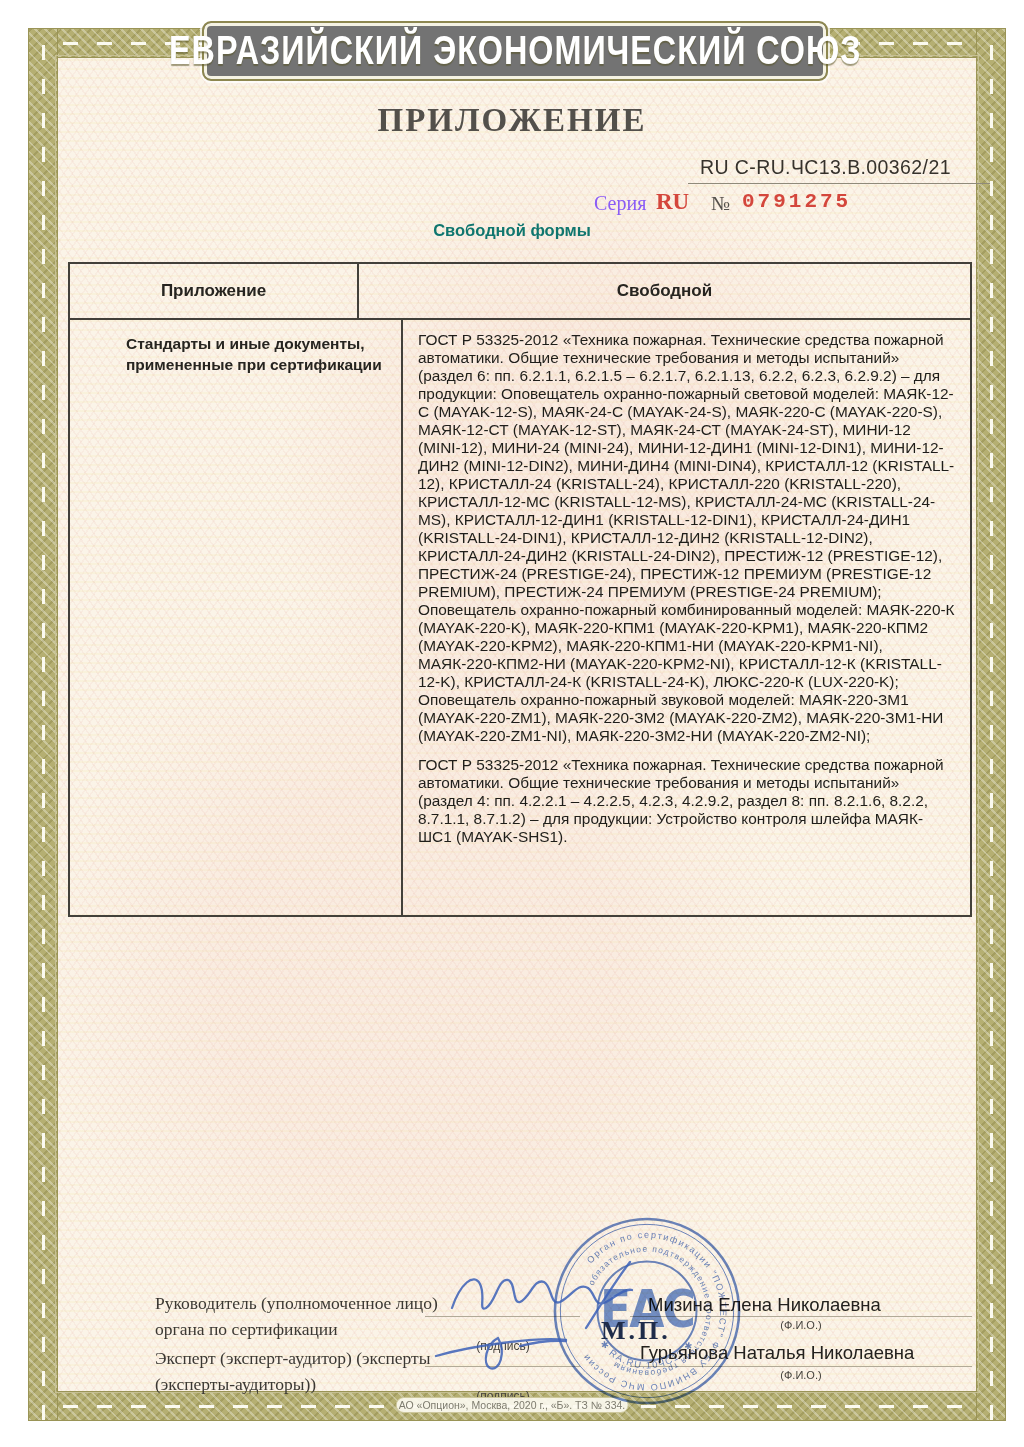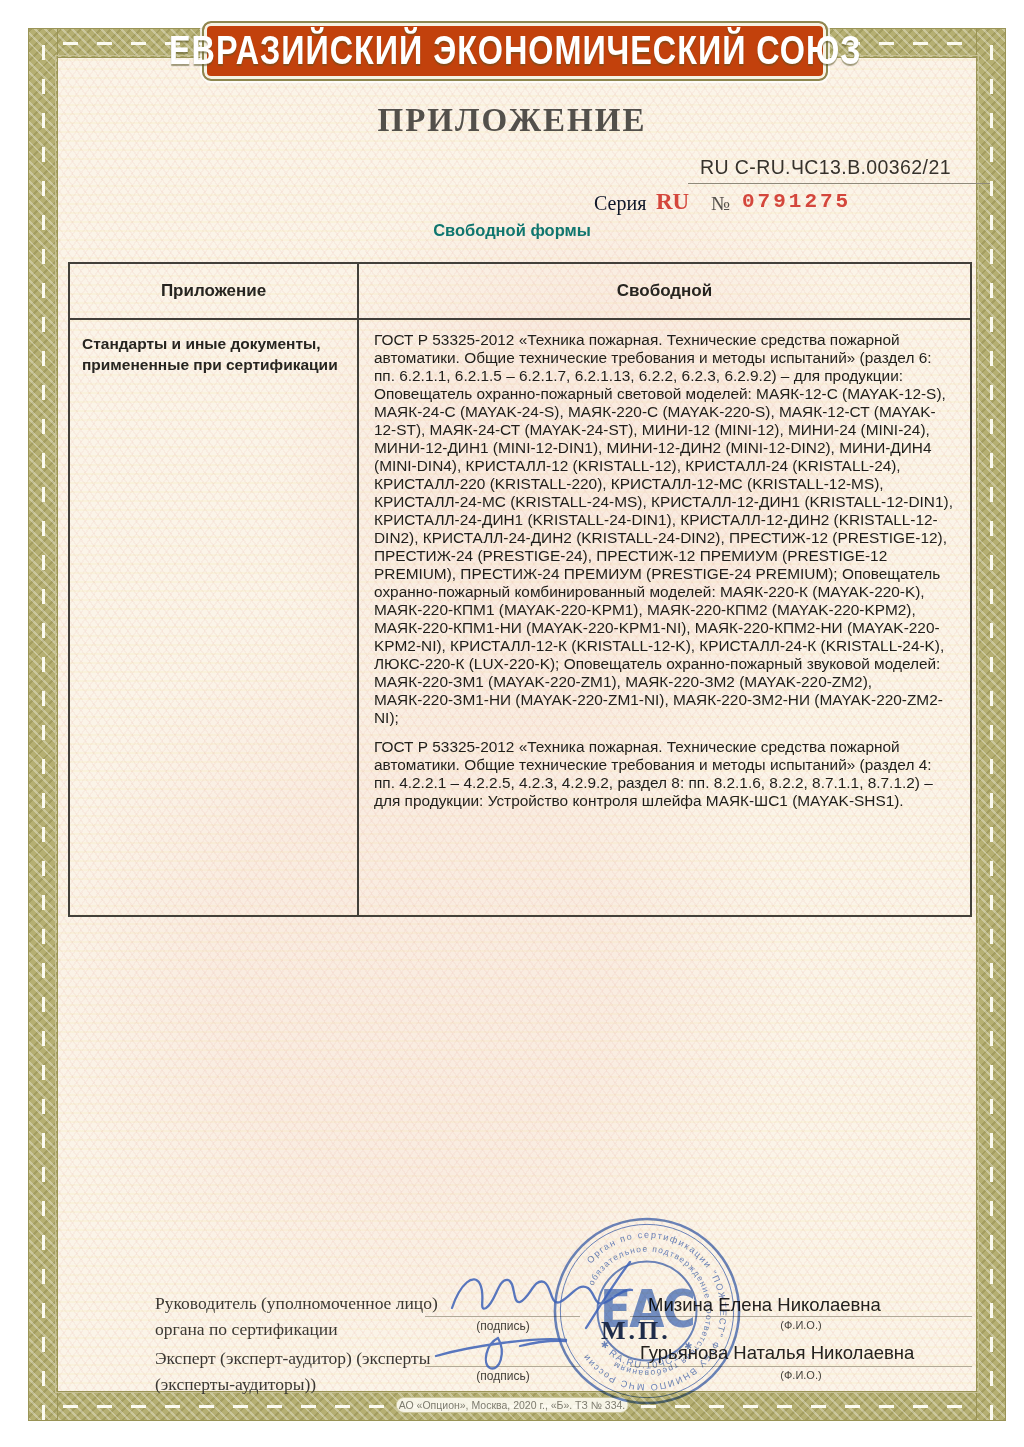--- a/index.html
+++ b/index.html
@@ -22,56 +22,56 @@
       repeating-linear-gradient(45deg, rgba(255,255,255,.30) 0 2px, transparent 2px 7px),
       repeating-linear-gradient(-45deg, rgba(122,116,56,.30) 0 2px, transparent 2px 7px);}
   .band .wave{position:absolute;background:transparent;}
   .band.h .wave{left:0;right:0;top:50%;height:3px;margin-top:-1px;
       background-image:repeating-linear-gradient(90deg,#fbfaf0 0 15px, transparent 15px 34px);}
   .band.v .wave{top:0;bottom:0;left:50%;width:3px;margin-left:-1px;
       background-image:repeating-linear-gradient(0deg,#fbfaf0 0 15px, transparent 15px 34px);}
   .hairline{left:55px;top:55px;width:922px;height:1336px;border:1px solid #c6c094;}
 
   
-  .banner{left:202px;top:21px;width:622px;height:56px;background:#c2410c;
+  .banner{left:202px;top:21px;width:622px;height:56px;background:#737373;
     border:2px solid #8d8750;border-radius:9px;box-shadow:inset 0 0 0 3px #f5f3e4, 0 0 0 2px rgba(255,255,255,.75);
     display:flex;align-items:center;justify-content:center;z-index:3;}
   .banner span{color:#ffffff;font-weight:bold;font-size:33px;letter-spacing:1px;white-space:nowrap;
     transform:scale(.98,1.22);text-shadow:0 1px 1px rgba(88,83,36,.55);}
 
   .title{left:0;right:0;top:102px;text-align:center;font-family:"Liberation Serif",serif;
     font-weight:bold;font-size:33px;letter-spacing:2px;color:#53504b;}
   .sub-label{left:213px;top:157px;font-family:"Liberation Serif",serif;font-size:21px;
     letter-spacing:1px;color:#403d38;}
   .cert-num{left:700px;top:156px;font-size:19.5px;color:#36322c;letter-spacing:.4px;}
   .cert-underline{left:688px;top:183px;width:302px;height:1px;background:#8f8a7a;}
-  .series-label{left:594px;top:192px;font-family:"Liberation Serif",serif;font-size:20px;color:#0f172a;}
+  .series-label{left:594px;top:192px;font-family:"Liberation Serif",serif;font-size:20px;color:#8b5cf6;}
   .series-value{left:656px;top:189px;font-family:"Liberation Serif",serif;font-weight:bold;
     font-size:23px;color:#d4463c;}
   .num-sign{left:711px;top:192px;font-family:"Liberation Serif",serif;font-size:20px;color:#53504b;}
   .form-number{left:742px;top:190px;font-family:"Liberation Mono",monospace;font-weight:bold;
     font-size:21px;letter-spacing:3px;color:#d4463c;text-align:center;}
   .form-type{left:60px;right:60px;top:221px;text-align:center;font-weight:bold;font-size:16.5px;color:#0f766e;}
 
   
   .table{left:68px;top:262px;width:904px;border:2px solid #42403a;box-sizing:border-box;z-index:2;}
   .thead{display:grid;grid-template-columns:287px 1fr;border-bottom:2px solid #42403a;}
   .th{display:flex;align-items:center;justify-content:center;height:54px;
      font-weight:bold;font-size:17px;color:#262420;}
   .th.right{border-left:2px solid #42403a;}
-  .tbody{display:grid;grid-template-columns:287px 1fr;min-height:595px;}
+  .tbody{display:grid;grid-template-columns:287px 1fr;min-height:595px;padding-left:44px;}
   .td-left{padding:13px 12px;font-weight:bold;font-size:15.5px;line-height:21px;color:#262420;}
   .td-right{border-left:2px solid #42403a;padding:11px 15px 10px 15px;font-size:15.4px;
      line-height:18px;color:#1f1e1a;}
   .td-right p{margin:0 0 11px 0;}
 
   
   .sig-label{font-family:"Liberation Serif",serif;font-size:17.5px;line-height:26px;color:#3b3833;}
   .rule{border-top:1px solid #b1aa97;height:1px;}
-  .small-cap{font-size:12px;color:#45423c;text-align:center;}
+  .small-cap{font-size:12px;color:#45423c;text-align:center;margin-top:20px;}
   .fio-cap{font-size:11px;color:#45423c;text-align:center;}
   .sig-name{font-size:18.5px;color:#23211e;white-space:nowrap;}
 
   .imprint{left:50%;top:1397px;transform:translateX(-50%);font-size:10.5px;color:#7d7b6e;
     background:rgba(252,250,240,.92);border:1px solid #cdc79c;border-radius:8px;
     padding:1px 2px;white-space:nowrap;z-index:5;}
 
   .mp{left:601px;top:1316px;font-family:"Liberation Serif",serif;font-weight:bold;
     font-size:26px;letter-spacing:3px;color:#1f2c4a;z-index:7;}
   .stamp{left:548px;top:1212px;z-index:6;opacity:.9;mix-blend-mode:multiply;}

